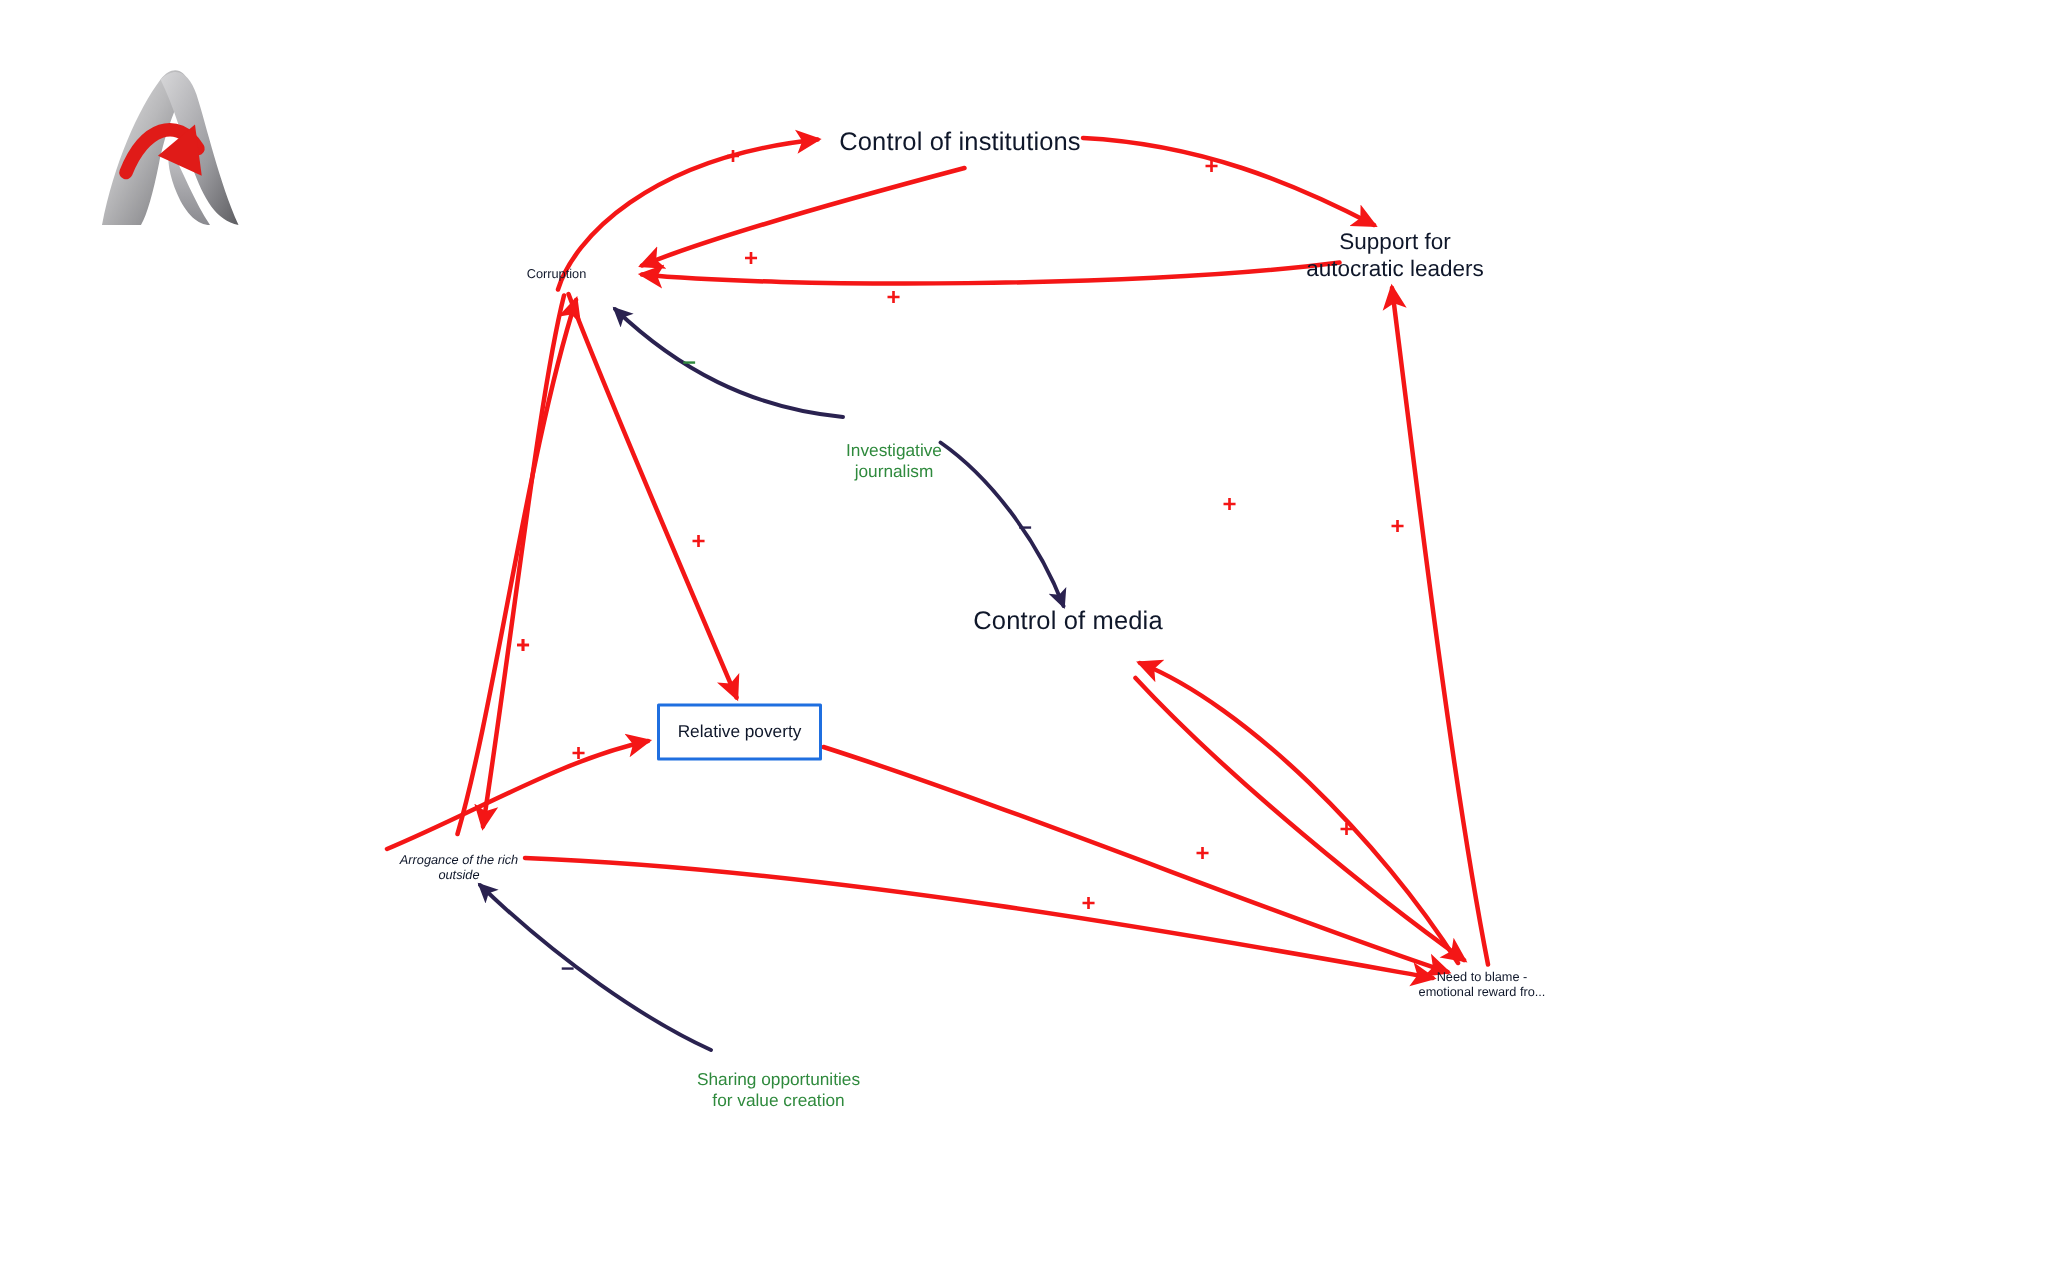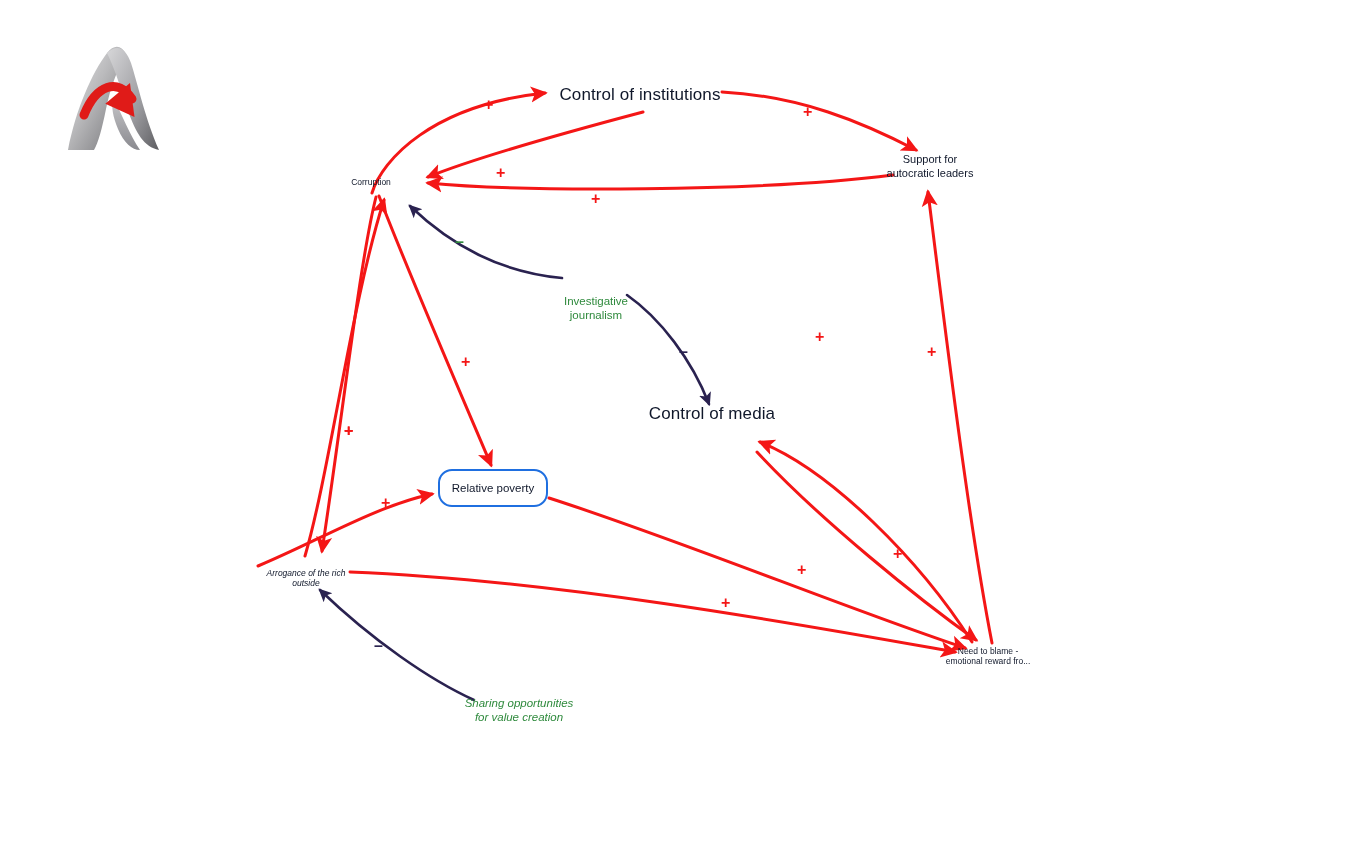--- a/index.html
+++ b/index.html
@@ -29,33 +29,33 @@
     line-height: 1.22;
     white-space: pre-line;
     color: #0f172a;
     user-select: none;
   }
   .node-large {
     font-size: 17px;
     letter-spacing: .1px;
   }
   .node-mid {
-    font-size: 11px;
+    font-size: 15px;
   }
   .node-small {
     font-size: 8.5px;
   }
   .node-green {
     color: #2f8a3d;
     font-size: 11.5px;
   }
   .node-boxed {
     font-size: 11.5px;
     border: 2px solid #1f6fe0;
-    border-radius: 14px;
+    border-radius: 1px;
     background: #ffffff;
     box-sizing: border-box;
     display: flex;
     align-items: center;
     justify-content: center;
   }
   .logo {
     position: absolute;
     left: 66px;
     top: 37px;
@@ -153,15 +153,15 @@
 autocratic leaders</div>
     <div class="node-label node-small" style="width: 260px; left: 241px; top: 176.815px;">Corruption</div>
     <div class="node-label node-green" style="width: 260px; left: 466px; top: 265.97px; margin-top: 28px;">Investigative
 journalism</div>
     <div class="node-label node-large" style="width: 260px; left: 582px; top: 404px;">Control of media</div>
     <div class="node-label node-boxed" style="width: 110px; height: 38px; left: 438px; top: 469px;">Relative poverty</div>
     <div class="node-label node-small" style="width: 260px; left: 176px; top: 568px; font-style: italic;">Arrogance of the rich
 outside</div>
     <div class="node-label node-small" style="width: 260px; left: 858px; top: 646px;">Need to blame -
 emotional reward fro...</div>
-    <div class="node-label node-green" style="width: 260px; left: 389px; top: 696px; font-style: italic;">Sharing opportunities
+    <div class="node-label node-green" style="width: 260px; left: 389px; top: 713px;">Sharing opportunities
 for value creation</div>
   </div>
 
 </body></html>

